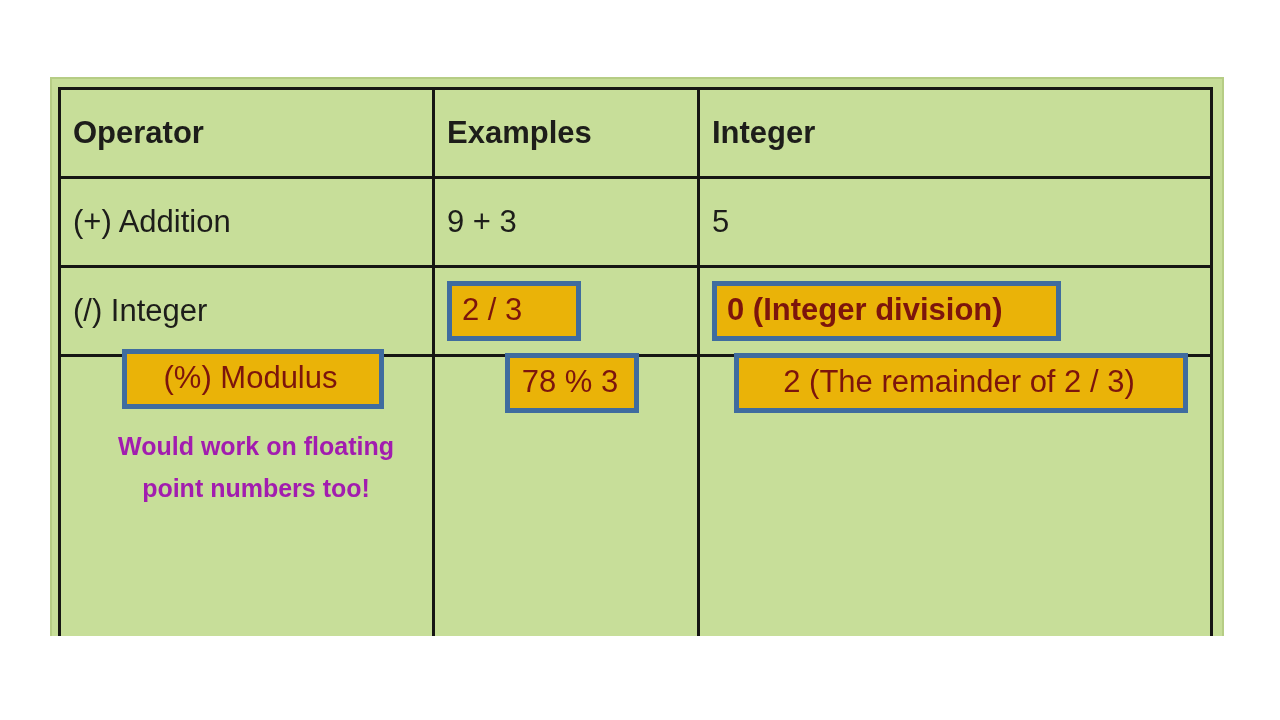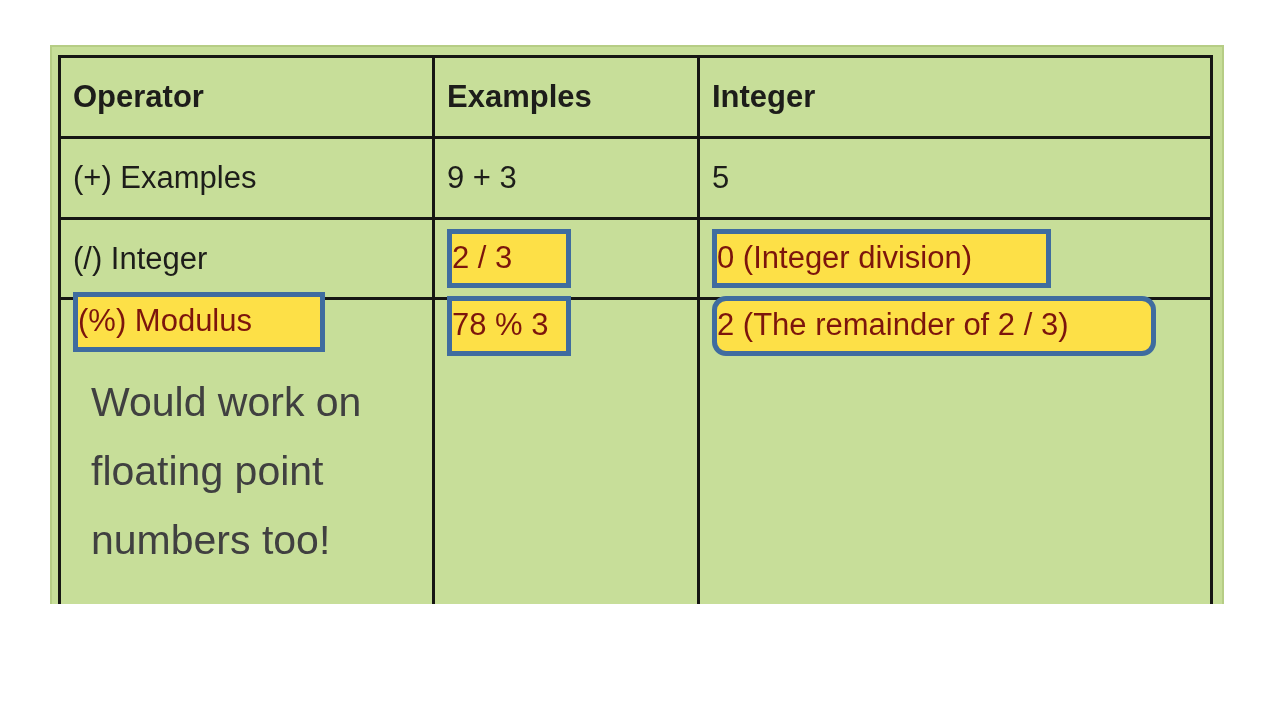--- a/index.html
+++ b/index.html
@@ -7,20 +7,21 @@
     padding: 0;
     background: #ffffff;
     font-family: "Liberation Sans", sans-serif;
   }
   .page {
     position: relative;
     width: 1280px;
     height: 604px;
     background: #ffffff;
     overflow: hidden;
+    margin-top: 32px;
   }
   .panel {
     position: absolute;
     left: 50px;
     top: 45px;
     width: 1174px;
     height: 595px;
     background: #c7de99;
     border: 2px solid #b6cd85;
     box-sizing: border-box;
@@ -52,46 +53,48 @@
     height: 65px;
   }
   col.c-operator { width: 374px; }
   col.c-examples { width: 265px; }
   col.c-result   { width: 513px; }
 
   tr.last-row td {
     vertical-align: top;
     height: 230px;
     padding-top: 0;
+    text-align: center;
   }
   td.tight { padding-left: 2px; }
 
   .hl {
     display: inline-block;
     position: relative;
-    background: #fde047;
+    background: #eab308;
     border: 5px solid #3f6c9f;
     color: #7c150c;
-    padding: 6px 14px 8px 0;
+    padding: 6px 14px 8px 10px;
     line-height: 1.15;
     box-sizing: content-box;
     z-index: 2;
   }
   .hl.w-sm  { min-width: 100px; }
   .hl.w-mod { min-width: 228px; top: -8px; }
   .hl.w-ex  { top: -4px; }
-  .hl.w-div { min-width: 315px; }
-  .hl.w-rem { min-width: 420px; top: -4px; border-radius: 14px; }
+  .hl.w-div { min-width: 315px; font-weight: bold; }
+  .hl.w-rem { min-width: 420px; top: -4px; }
 
   .note {
     margin: 8px 0 0 18px;
     max-width: 330px;
-    color: #404040;
-    font-size: 41px;
+    color: #a21caf;
+    font-size: 25px;
     line-height: 1.68;
+    font-weight: bold;
   }
 </style>
 </head>
 <body>
 
 <div class="page">
   <div class="panel">
     <table class="ops">
       <colgroup>
         <col class="c-operator">
@@ -99,21 +102,21 @@
         <col class="c-result">
       </colgroup>
       <tbody>
         <tr>
           <th>Operator</th>
           <th>Examples</th>
           <th>Integer</th>
         </tr>
 
         <tr>
-          <td>(+) Examples</td>
+          <td>(+) Addition</td>
           <td>9 + 3</td>
           <td>5</td>
         </tr>
 
 
 
         <tr>
           <td>(/) Integer</td>
           <td class="tight">
             <span class="hl w-sm">2 / 3</span>

